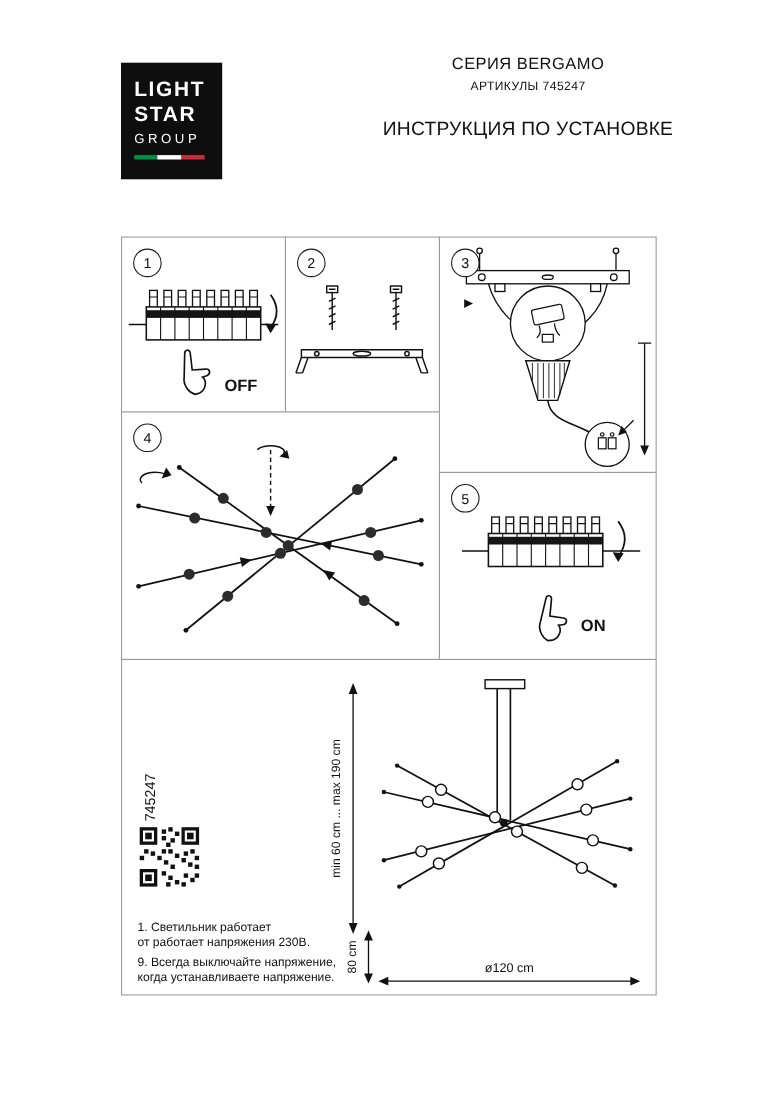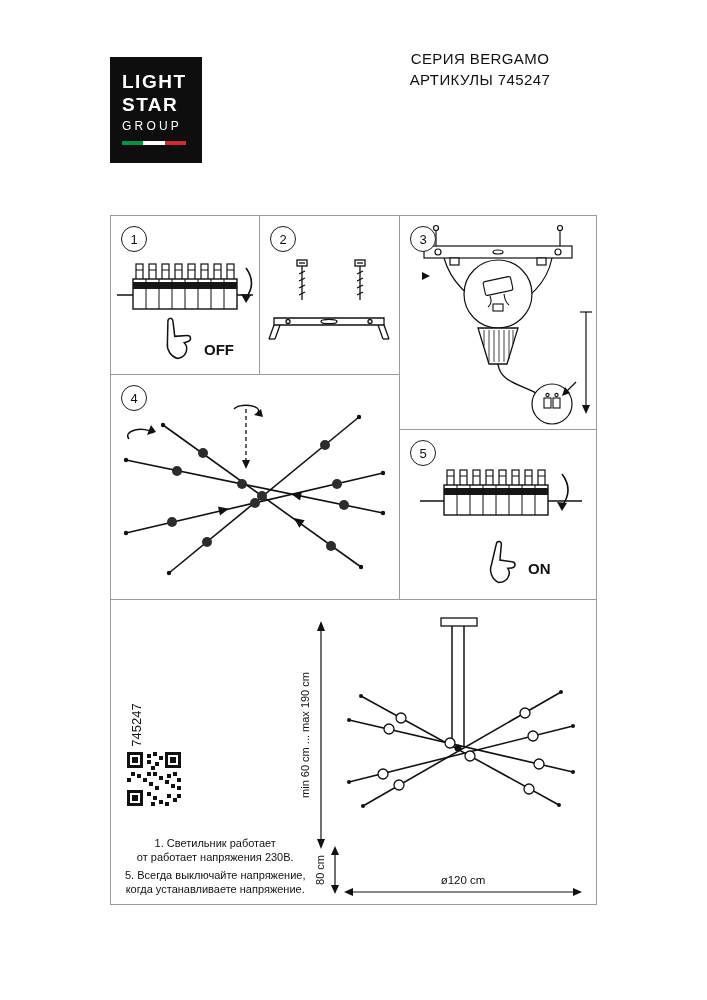--- a/index.html
+++ b/index.html
@@ -8,30 +8,30 @@
   
   .logo{position:absolute;left:110px;top:57px;width:92px;height:106px;background:#0e0e0e;
         color:#fff;box-sizing:border-box;padding:13px 0 0 12px;}
   .logo .l1,.logo .l2{font-size:19px;font-weight:bold;letter-spacing:1.5px;line-height:23px;}
   .logo .l3{font-size:12px;font-weight:normal;letter-spacing:3.2px;line-height:16px;margin-top:2px;}
   .flag{display:flex;margin-top:7px;width:64px;height:4px;}
   .flag span{flex:1;height:4px;}
   
   .header{position:absolute;left:315px;top:48px;width:330px;text-align:center;font-weight:normal;}
   .h-series{font-size:15px;letter-spacing:.4px;line-height:21px;}
-  .h-art{font-size:15px;letter-spacing:.4px;line-height:21px;text-align:center;}
+  .h-art{font-size:11px;letter-spacing:.4px;line-height:21px;text-align:center;}
   .h-title{font-size:17.5px;line-height:25px;margin-top:15px;letter-spacing:.2px;}
   
   .panel{position:absolute;border:1px solid #9b9b9b;background:#fff;box-sizing:border-box;}
   .badge{position:absolute;left:10px;top:10px;width:24px;height:24px;border:1.5px solid #1c1c1c;
          border-radius:50%;display:flex;align-items:center;justify-content:center;
          font-size:13px;font-weight:500;z-index:2;background:#fff;}
   .panel svg{position:absolute;left:0;top:0;}
   svg text{font-family:"Liberation Sans",sans-serif;fill:#111;}
-  .notes{position:absolute;left:14px;top:236px;font-size:11px;line-height:14px;color:#111;text-align:center;}
+  .notes{position:absolute;left:14px;top:236px;font-size:11px;line-height:14px;color:#111;}
   .notes .n3{margin-top:4px;}
 </style>
 </head>
 <body>
 
 <div class="page">
 
   <svg width="0" height="0" style="position:absolute" aria-hidden="true">
     <defs>
       <symbol id="breaker" viewBox="0 0 104 50" overflow="visible">
@@ -80,20 +80,21 @@
     <div class="flag">
       <span style="background:#009246"></span>
         <span style="background:#ffffff"></span>
         <span style="background:#ce2b37"></span>
     </div>
   </div>
 
   <div class="header">
     <div class="h-series">СЕРИЯ BERGAMO</div>
     <div class="h-art">АРТИКУЛЫ 745247</div>
+    <div class="h-title">ИНСТРУКЦИЯ ПО УСТАНОВКЕ</div>
   </div>
 
   <div class="panel" style="left:110px;top:215px;width:150px;height:160px;">
     <div class="badge">1</div>
     <svg viewBox="0 0 148 158" width="148" height="158">
       <line x1="6" y1="79" x2="142" y2="79" stroke="#111" stroke-width="1.4"></line>
       <use href="#breaker" x="22" y="47" width="104" height="50"></use>
       <path d="M135,52 q11,15 0,30" fill="none" stroke="#111" stroke-width="1.6"></path>
       <polygon points="135,87 130,78 140,79" fill="#111"></polygon>
       <use href="#hand" x="48" y="98" width="34" height="46" transform="rotate(-18 65 121)"></use>
@@ -342,18 +343,18 @@
       <g>
         <line x1="240" y1="292" x2="464" y2="292" stroke="#111" stroke-width="1.2"></line>
         <polygon points="233,292 242,288 242,296" fill="#111"></polygon>
         <polygon points="471,292 462,288 462,296" fill="#111"></polygon>
       </g>
       <text x="352" y="284" text-anchor="middle" font-size="11.5">ø120 cm</text>
     </svg>
     <div class="notes">
       <div class="n1">1. Светильник работает</div>
       <div class="n2">от работает напряжения 230В.</div>
-      <div class="n3">5. Всегда выключайте напряжение,</div>
+      <div class="n3">9. Всегда выключайте напряжение,</div>
       <div class="n4">когда устанавливаете напряжение.</div>
     </div>
   </div>
 
 </div>
 
 </body></html>

